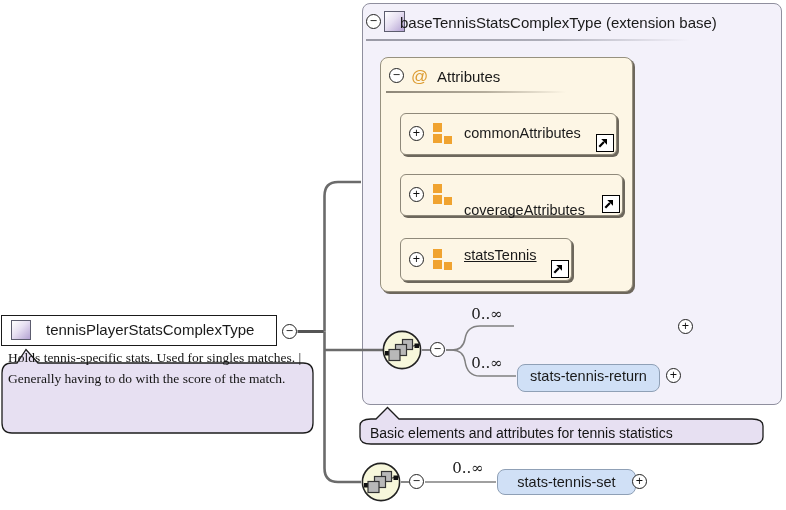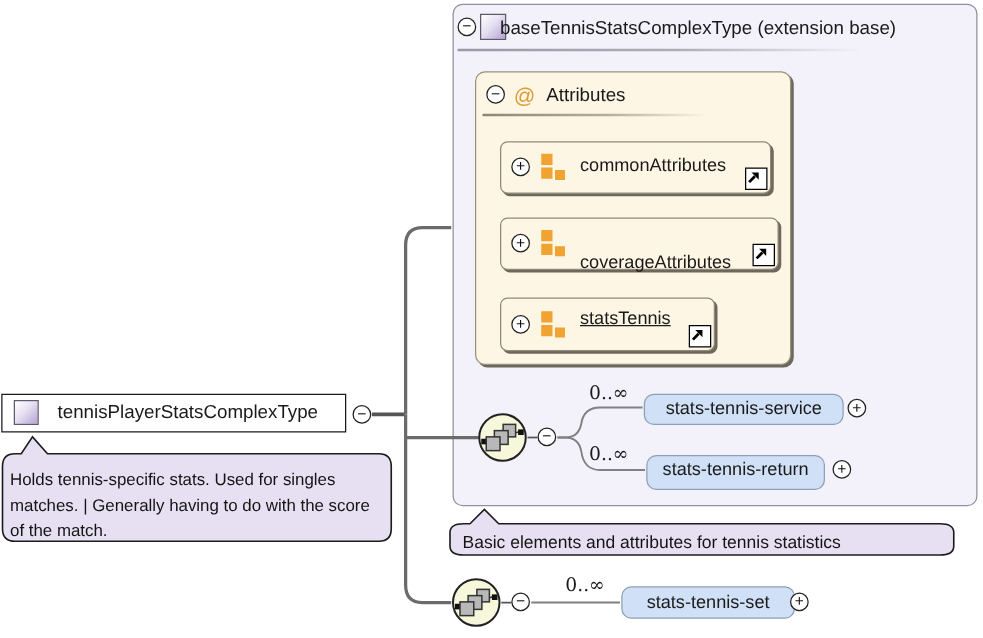--- a/index.html
+++ b/index.html
@@ -135,39 +135,36 @@
     <line x1="5" y1="23" x2="35" y2="15" stroke="#333" stroke-width="1.2"></line>
     <rect x="3" y="21" width="4.5" height="4.5" fill="#111"></rect>
     <rect x="32.5" y="13.5" width="4.5" height="4.5" fill="#111"></rect>
     <rect x="20.5" y="9.5" width="10" height="10" fill="#b8b8b8" stroke="#333" stroke-width="1.2"></rect>
     <rect x="13.5" y="14.5" width="11" height="11" fill="#b8b8b8" stroke="#333" stroke-width="1.2"></rect>
     <rect x="7" y="19.5" width="11" height="11" fill="#b8b8b8" stroke="#333" stroke-width="1.2"></rect>
   </svg>
   <div class="abs toggle z3" style="left:430px;top:342px;">−</div>
 
   <div class="abs card z3" style="left:464px;top:305px;width:46px;">0..∞</div>
-  <div class="abs elembox z3" style="left:515px;top:315px;width:160px;height:25px;">
-    <span>stats-tennis-service</span>
-  </div>
   <div class="abs toggle z3" style="left:678px;top:319px;">+</div>
 
   <div class="abs card z3" style="left:464px;top:354px;width:46px;">0..∞</div>
   <div class="abs elembox z3" style="left:517px;top:364px;width:143px;height:28px;">
     <span>stats-tennis-return</span>
   </div>
   <div class="abs toggle z3" style="left:666px;top:368px;">+</div>
 
   <div class="abs anno-text z3" style="left:370px;top:423px;font-size:14px;">Basic elements and attributes for tennis statistics</div>
 
   <div class="abs typebox z3"></div>
   <div class="abs type-icon z3" style="left:11px;top:320px;"></div>
   <div class="abs type-label z3" style="left:46px;top:321px;">tennisPlayerStatsComplexType</div>
   <div class="abs toggle z3" style="left:282px;top:324px;">−</div>
 
-  <div class="abs anno-text z3" style="left:8px;top:374px;width:300px;">Holds tennis-specific stats. Used for singles matches. | Generally having to do with the score of the match.</div>
+  <div class="abs anno-text z3" style="left:8px;top:348px;width:300px;font-family:Liberation Serif, serif;">Holds tennis-specific stats. Used for singles matches. | Generally having to do with the score of the match.</div>
 
   <svg class="abs z3" style="left:361px;top:462px;" width="40" height="40" viewBox="0 0 40 40">
     <circle cx="20" cy="20" r="18.6" fill="#f7f7db" stroke="#222" stroke-width="1.6"></circle>
     <line x1="5" y1="23" x2="35" y2="15" stroke="#333" stroke-width="1.2"></line>
     <rect x="3" y="21" width="4.5" height="4.5" fill="#111"></rect>
     <rect x="32.5" y="13.5" width="4.5" height="4.5" fill="#111"></rect>
     <rect x="20.5" y="9.5" width="10" height="10" fill="#b8b8b8" stroke="#333" stroke-width="1.2"></rect>
     <rect x="13.5" y="14.5" width="11" height="11" fill="#b8b8b8" stroke="#333" stroke-width="1.2"></rect>
     <rect x="7" y="19.5" width="11" height="11" fill="#b8b8b8" stroke="#333" stroke-width="1.2"></rect>
   </svg>

